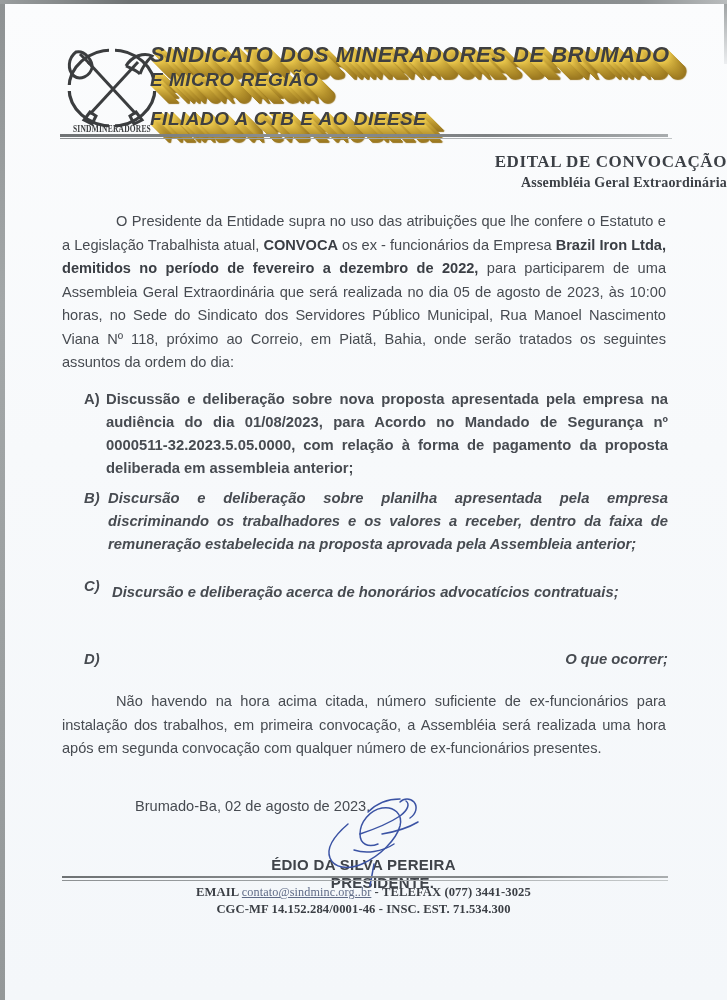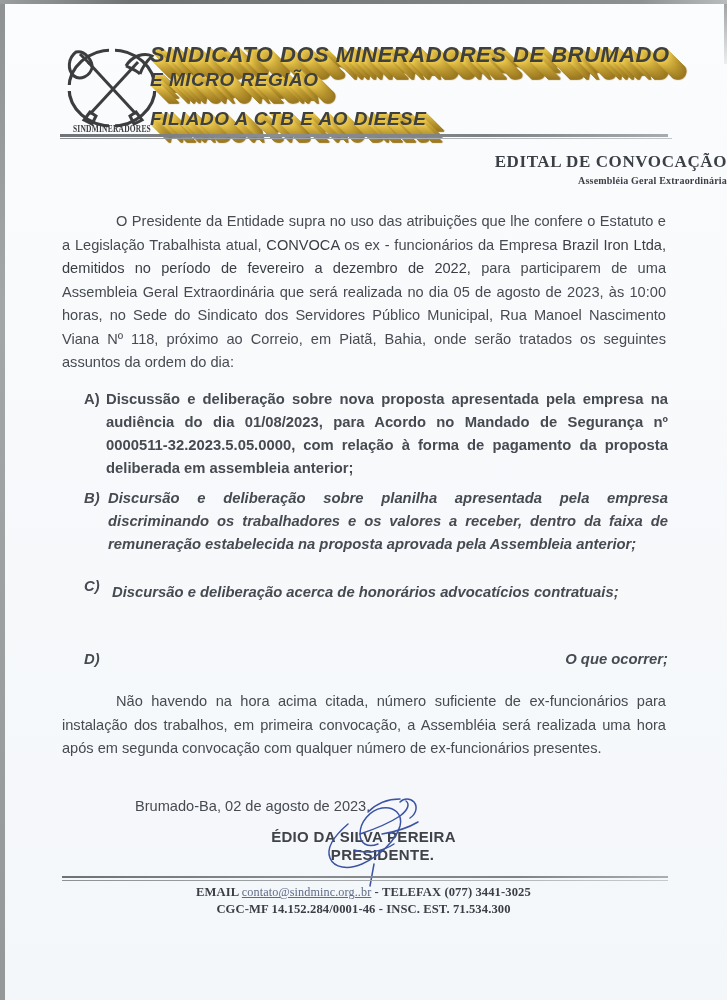--- a/index.html
+++ b/index.html
@@ -113,38 +113,38 @@
     text-align: right;
     font-family: "Liberation Serif", serif;
     color: #3c4046;
   }
   .title-main {
     font-size: 17px;
     font-weight: bold;
     letter-spacing: 0.6px;
   }
   .title-sub {
-    font-size: 10px;
+    font-size: 14px;
     font-weight: bold;
     margin-top: 3px;
     letter-spacing: 0.2px;
     padding-left: 11px;
   }
 
   
   .body-text {
     position: absolute;
     left: 62px;
     width: 604px;
     text-align: justify;
     color: #474b51;
     font-size: 14.6px;
     line-height: 23.5px;
   }
-  .body-text b { font-weight: normal; color: #3a3e44; }
+  .body-text b { font-weight: bold; color: #3a3e44; }
   .para-1 { top: 210px; }
   .indent { display: inline-block; width: 54px; }
 
   
   .agenda {
     position: absolute;
     left: 84px;
     width: 584px;
     color: #474b51;
   }
@@ -188,21 +188,21 @@
   
   .sig-date {
     position: absolute;
     top: 798px; left: 135px;
     font-size: 14.6px;
     color: #474b51;
     text-align: right;
   }
   .sig-name-block {
     position: absolute;
-    top: 828px; left: 0;
+    top: 856px; left: 0;
     width: 727px;
     text-align: center;
     color: #3f4349;
   }
   .sig-name {
     font-size: 15px;
     font-weight: bold;
     letter-spacing: 0.3px;
   }
   .sig-role {

